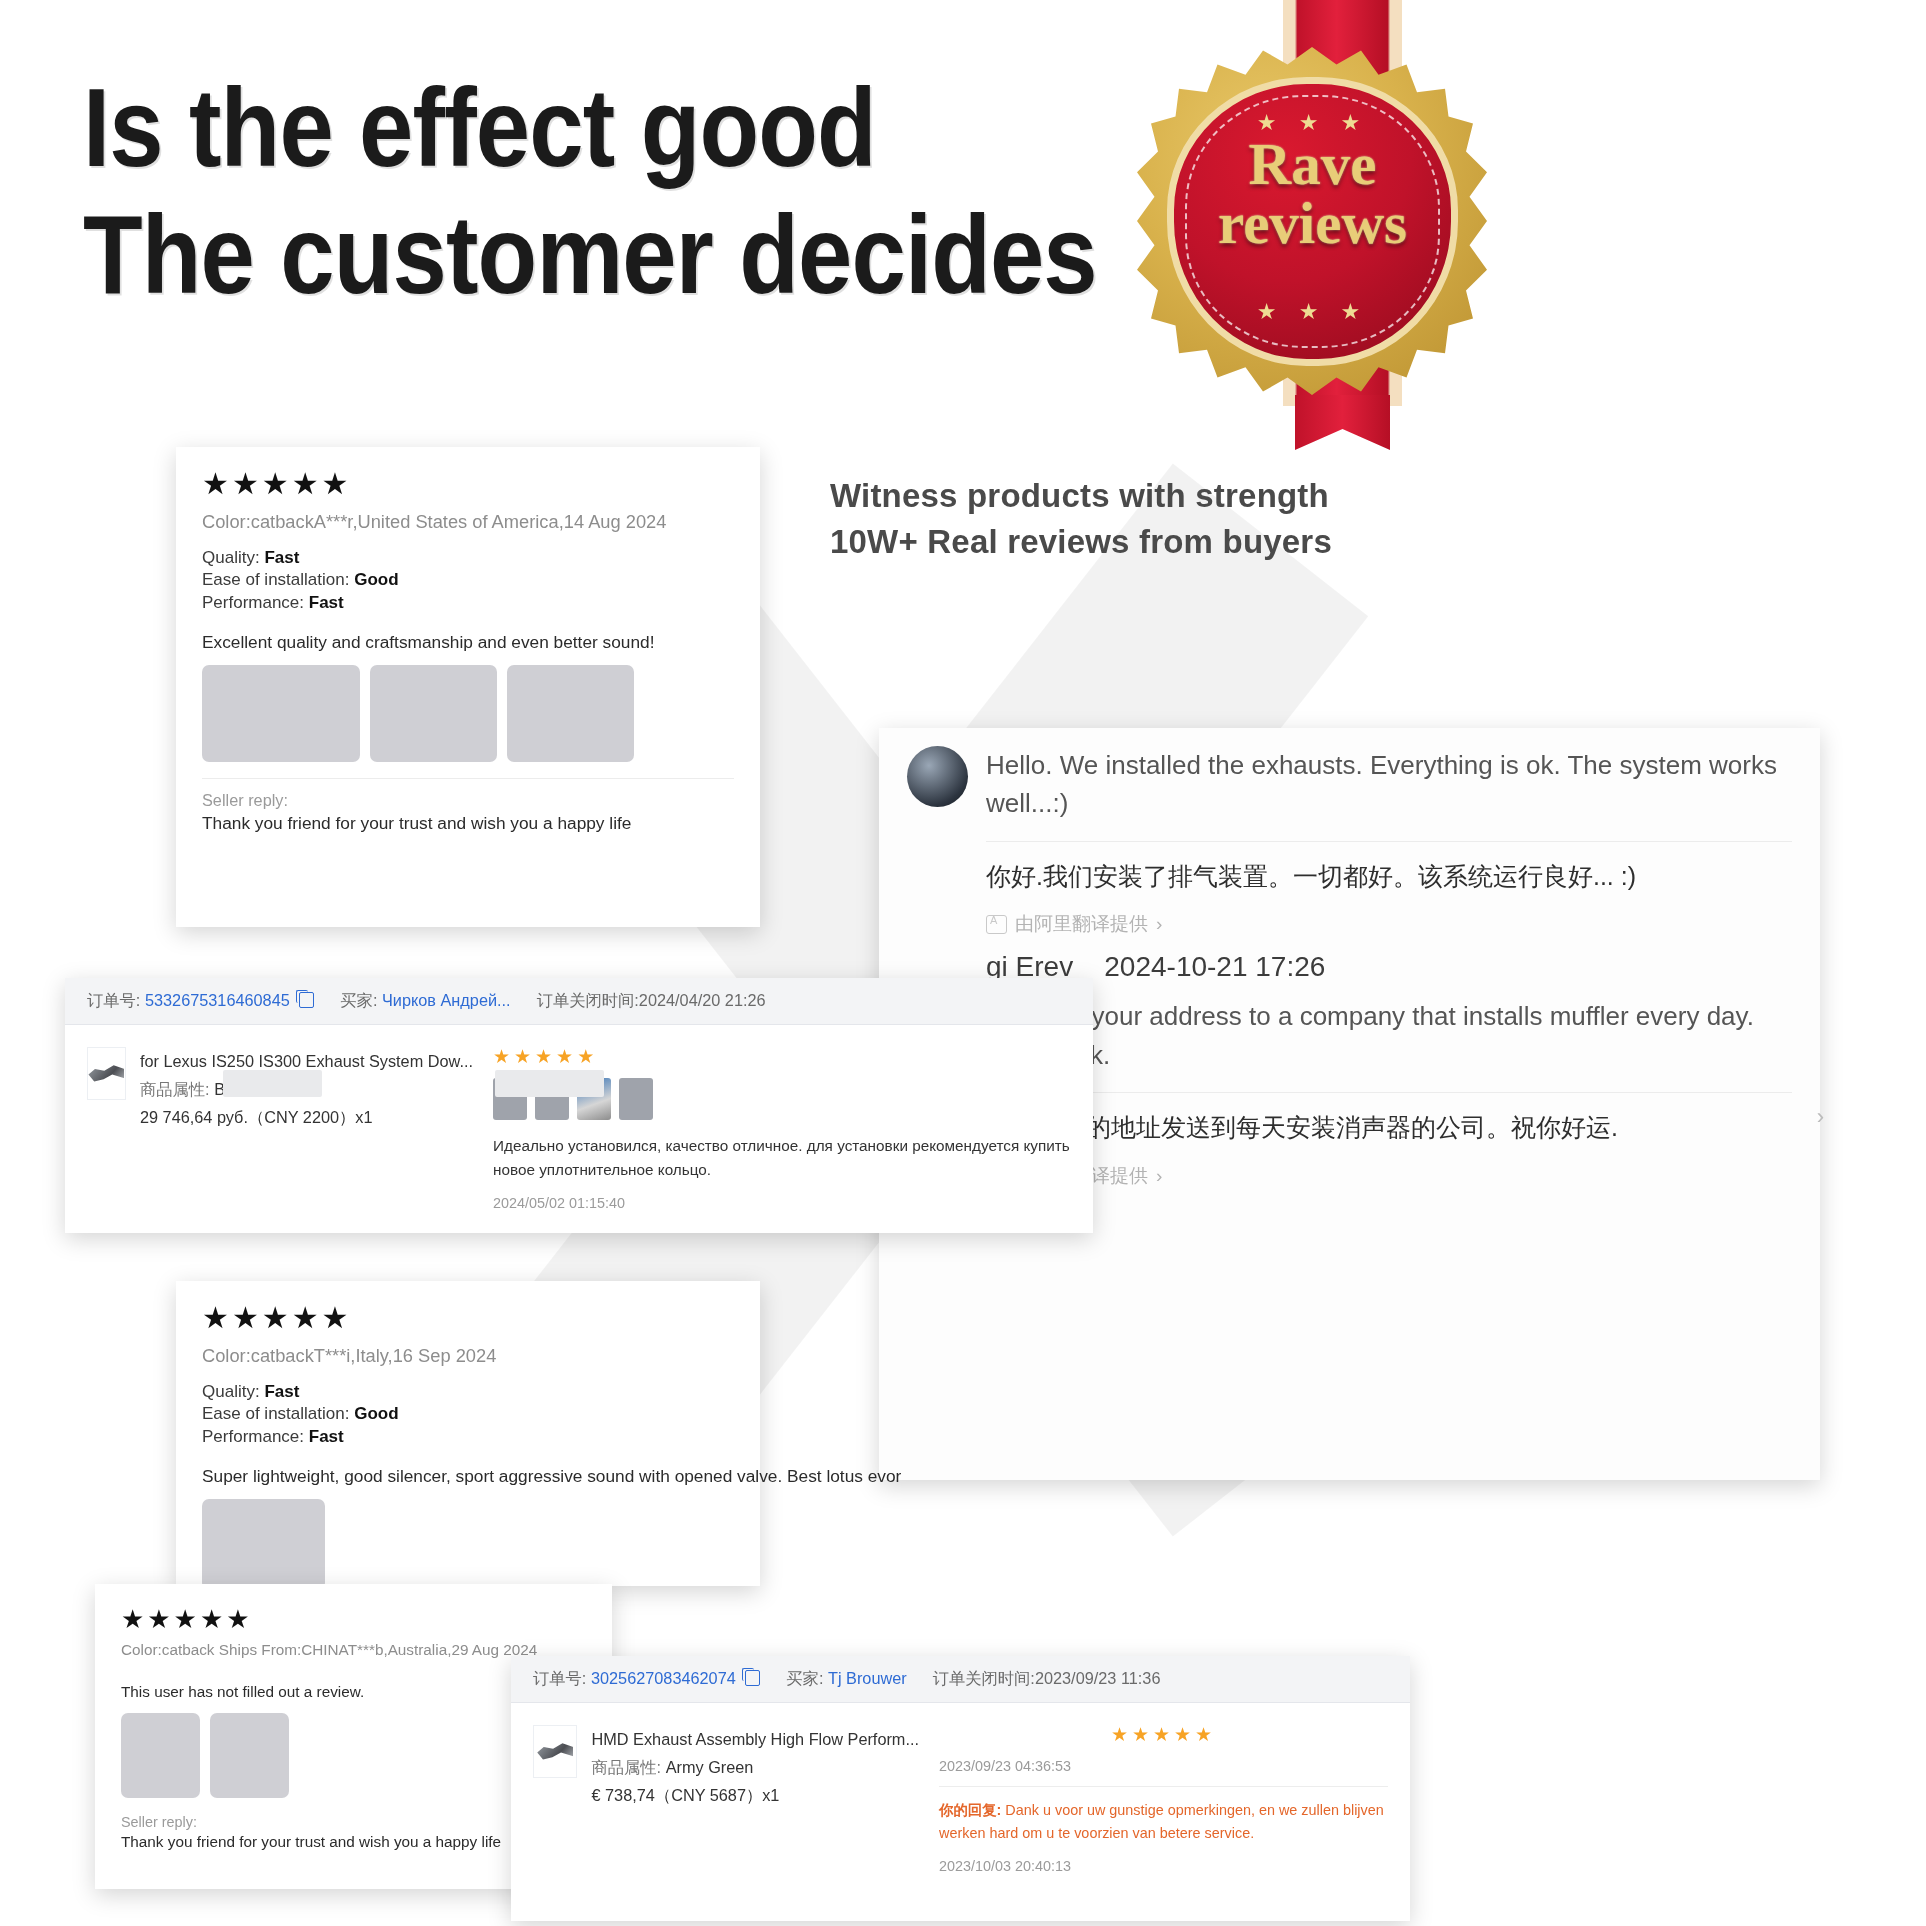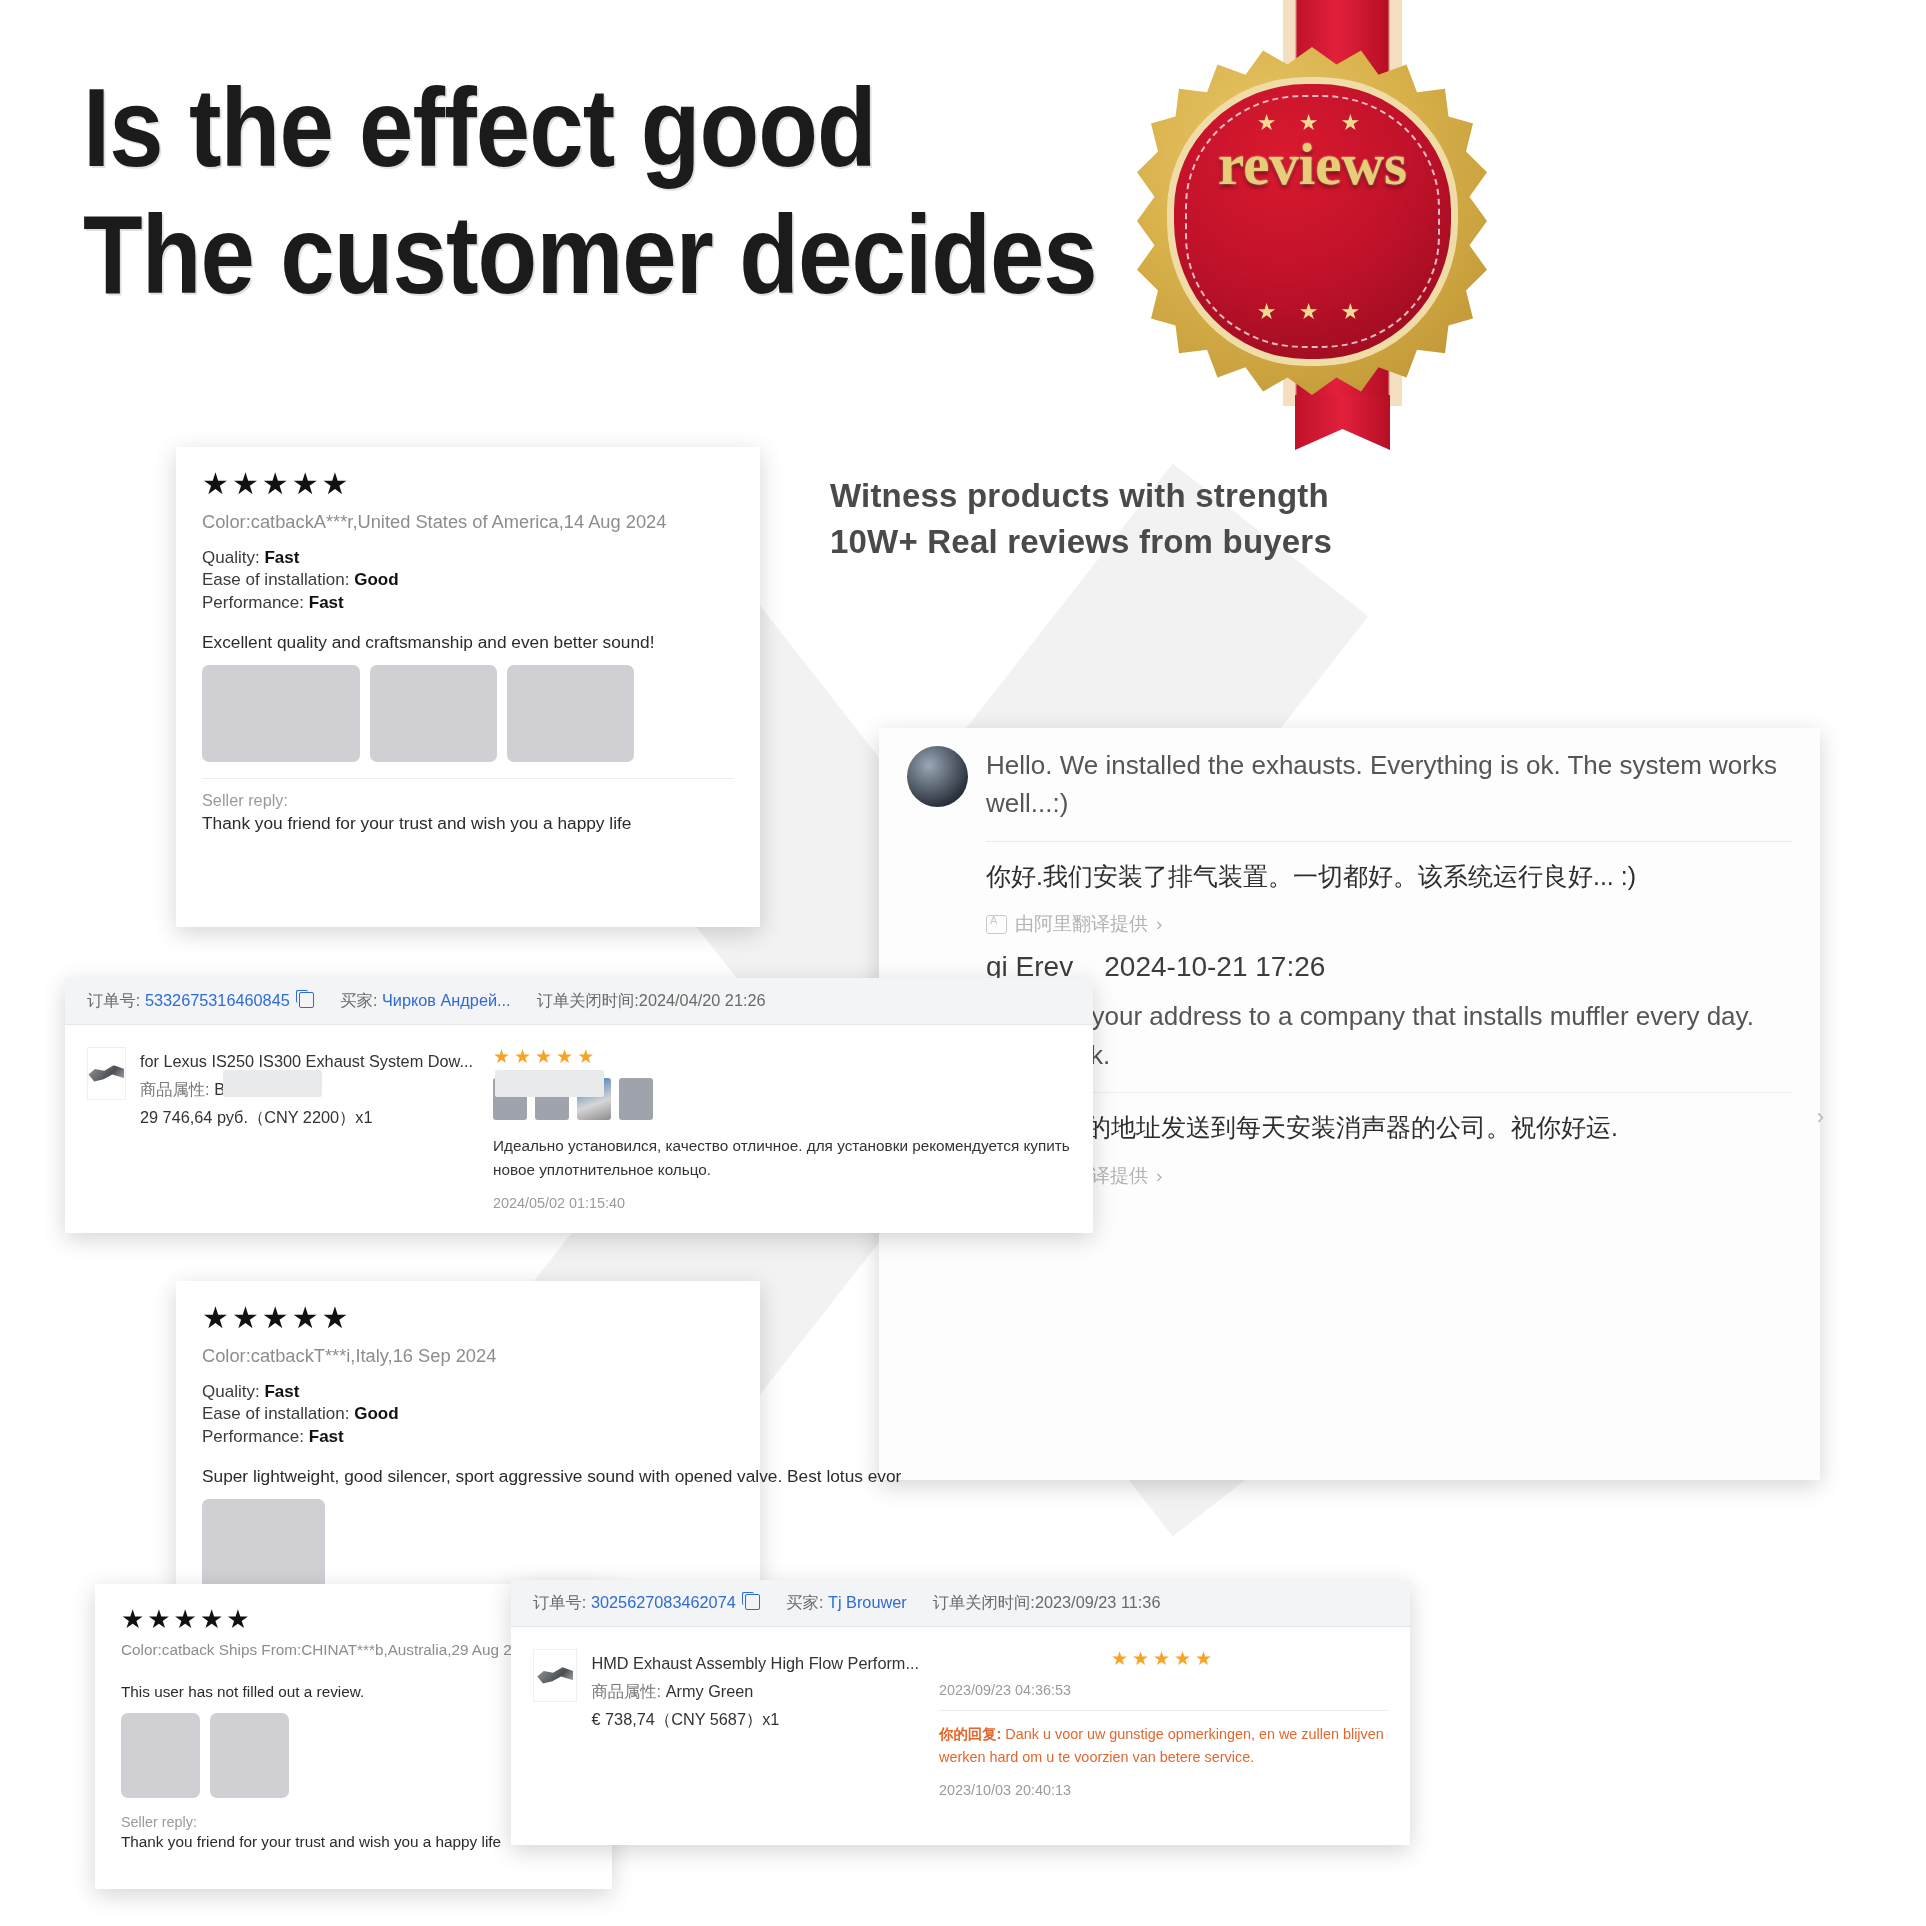--- a/index.html
+++ b/index.html
@@ -186,20 +186,21 @@
   </div>
 
   <div class="badge-wrap">
     <div class="ribbon"></div>
     <div class="seal">
       <div class="seal-inner">
         <div class="seal-stars top">
           <span>★ ★ ★</span>
         </div>
         <div class="seal-text">
+          <em>Rave</em>
           <em>reviews</em>
         </div>
         <div class="seal-stars bot">
           <span>★ ★ ★</span>
         </div>
       </div>
     </div>
   </div>
 
   <div class="promo">
@@ -346,21 +347,21 @@
     <div class="meta" style="font-size:15.3px;margin-top:9px;">Color:catback Ships From:CHINAT***b,Australia,29 Aug 2024</div>
     <div class="body" style="font-size:15.3px;margin-top:24px;">This user has not filled out a review.</div>
     <div class="thumbs">
       <div class="thumb ph-box" style="width:79px;height:85px;"></div>
       <div class="thumb ph-box2" style="width:79px;height:85px;"></div>
     </div>
     <div class="sr-label" style="font-size:14.4px;margin-top:16px;">Seller reply:</div>
     <div class="sr-text" style="font-size:15.3px;">Thank you friend for your trust and wish you a happy life</div>
   </div>
 
-  <div class="card oc" style="left:511px; top:1580px; width:899px; height:265px;">
+  <div class="card oc" style="left:511px; top:1656px; width:899px; height:265px;">
     <div class="oc-head">
       <span>
         <span class="lbl">订单号:</span>
         <span class="lnk">3025627083462074</span>
         <span class="copy-ic"></span>
       </span>
       <span>
         <span class="lbl">买家:</span>
         <span class="lnk">Tj Brouwer</span>
       </span>

